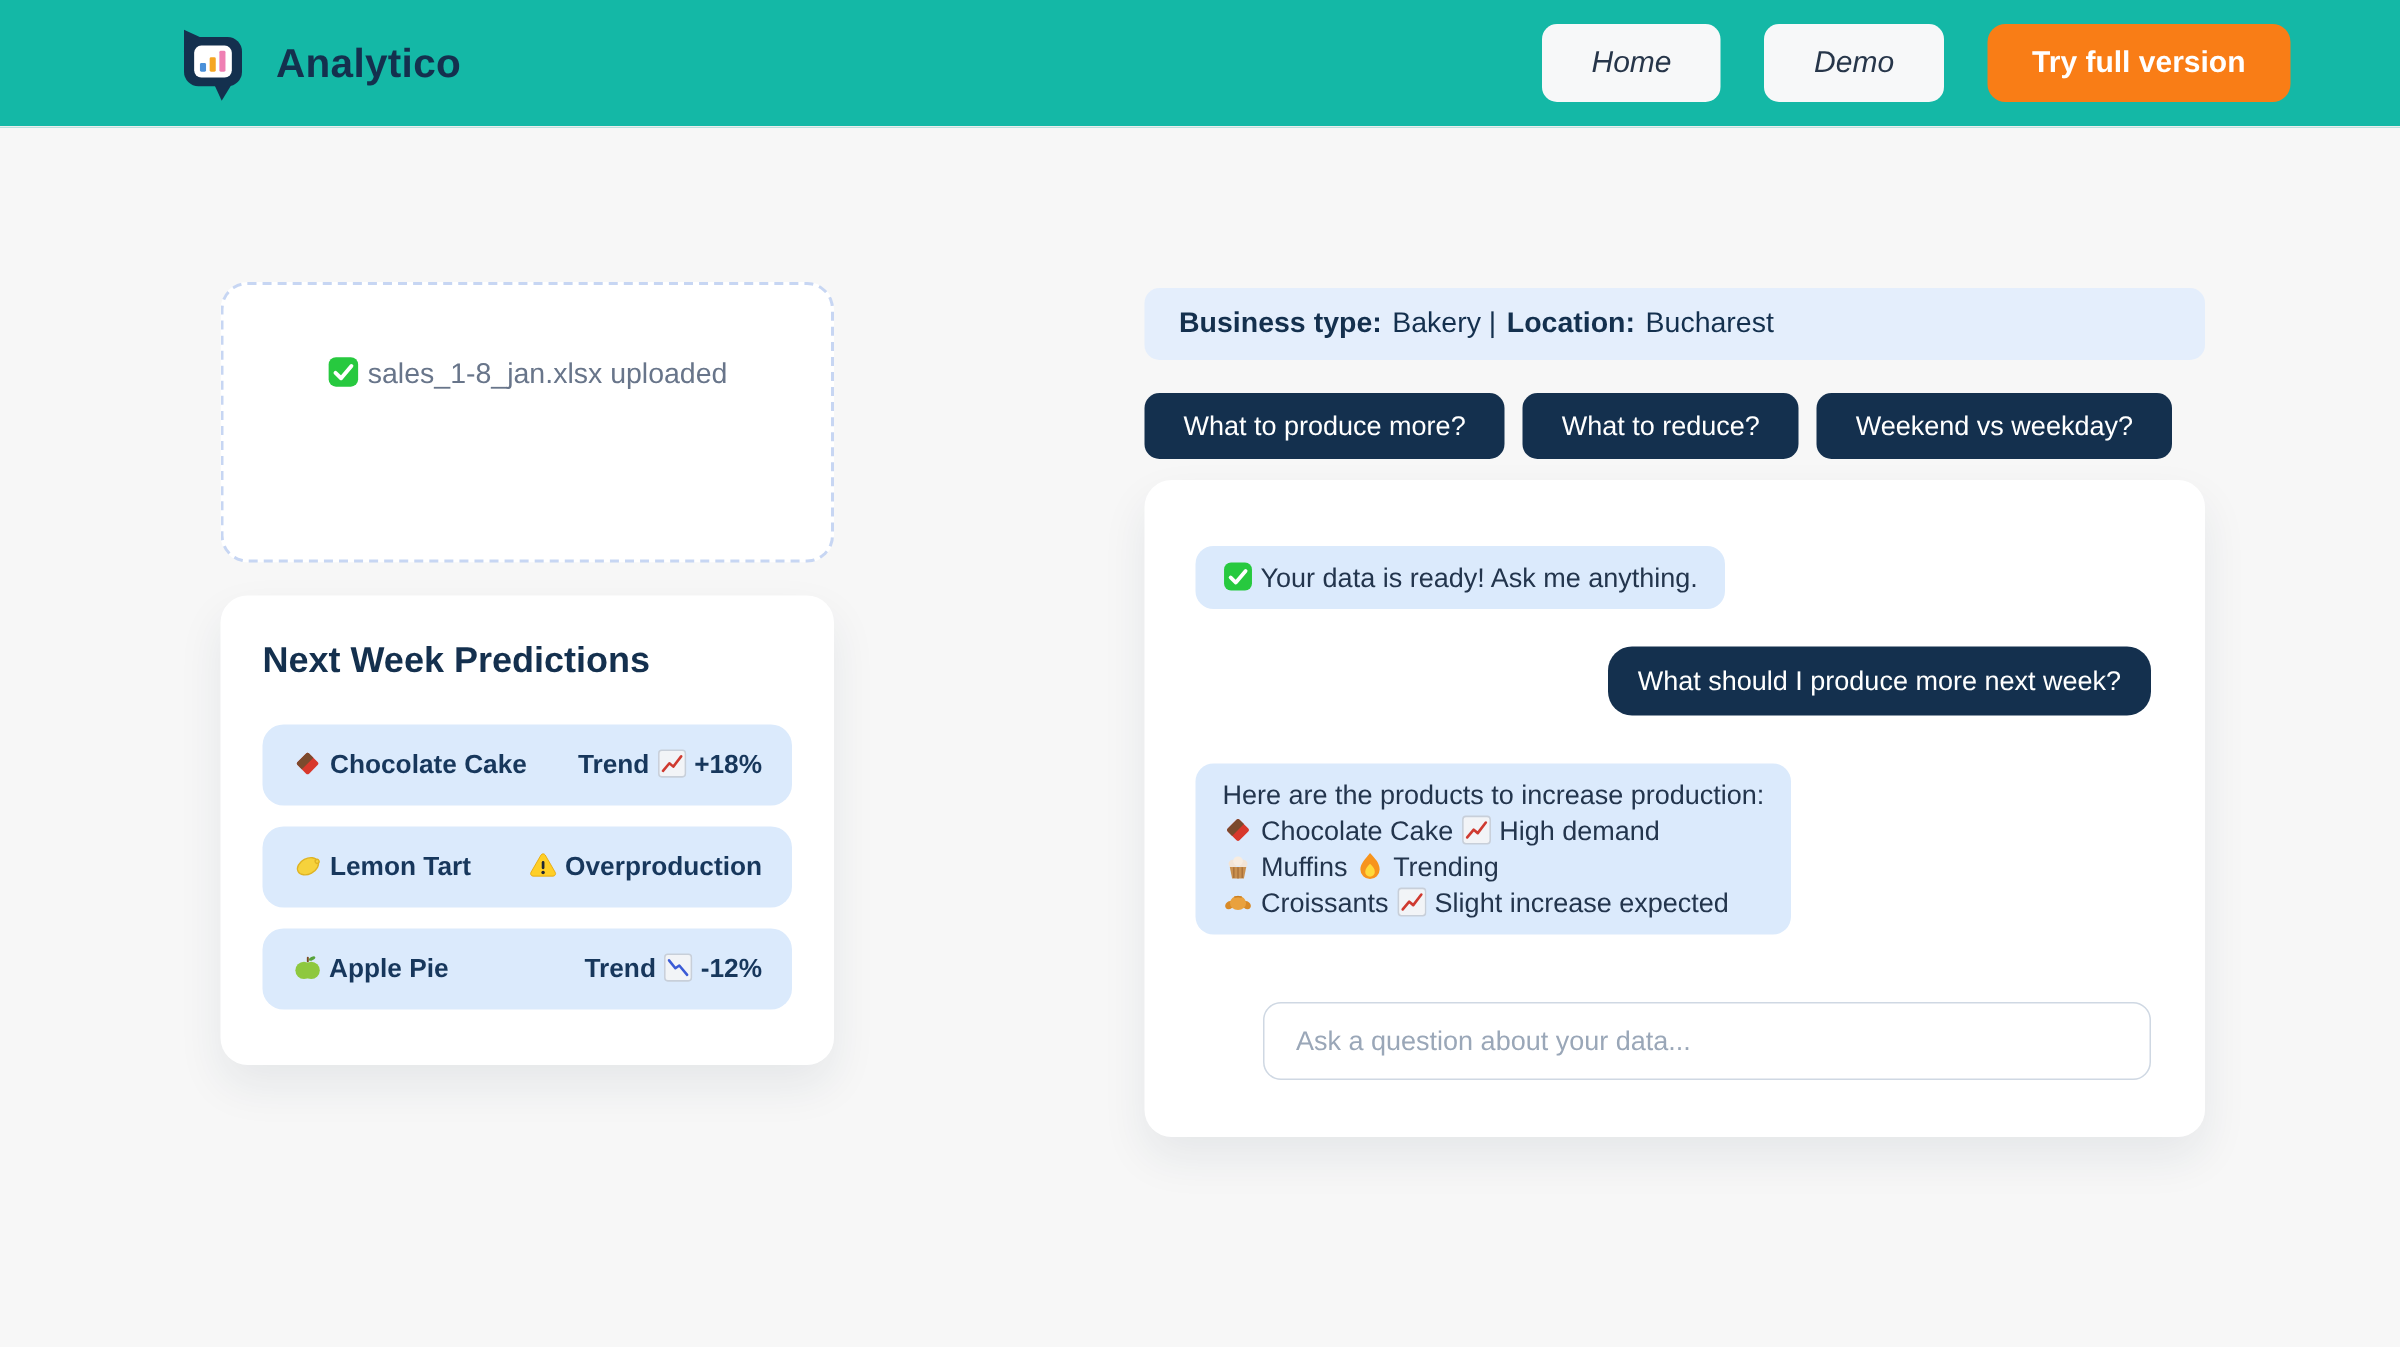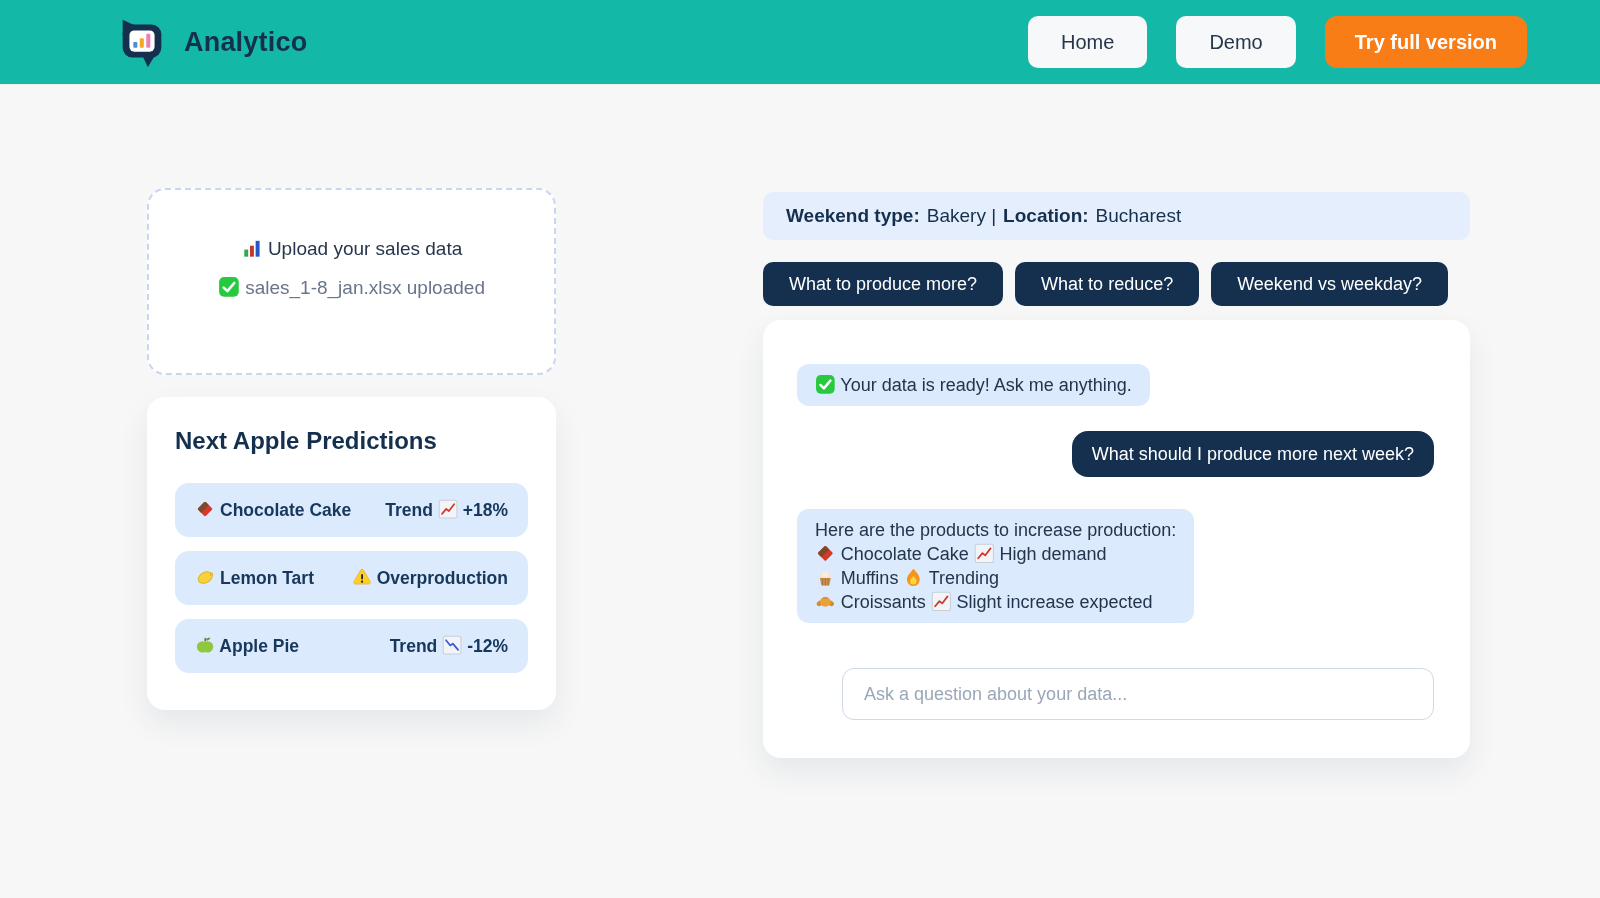--- a/index.html
+++ b/index.html
@@ -17,21 +17,21 @@
     background:#14b8a6; border-bottom:1px solid #ededee;
     display:flex; align-items:center; justify-content:space-between;
     padding:0 73px 0 113px;
   }
   .brand { display:flex; align-items:center; gap:13px; }
   .logo svg { width:58px; height:58px; display:block; }
   .brand-name { font-size:27px; font-weight:bold; color:#14304e; letter-spacing:.2px; }
   .nav { display:flex; align-items:center; gap:29px; }
   .nav-btn {
     height:52px; padding:0 33px; background:#f7f8f9; border:none; border-radius:10px;
-    font-family:inherit; font-size:20px; color:#27364a; cursor:pointer;
+    font-family:inherit; font-size:20px; color:#27364a; cursor:pointer;font-style:italic;
   }
   .cta-btn {
     height:52px; padding:0 30px; background:#f97d16; border:none; border-radius:12px;
     font-family:inherit; font-size:20px; font-weight:bold; color:#ffffff; cursor:pointer;
   }
   
   .left-col { position:absolute; left:147px; top:188px; width:409px; }
   .upload-card {
     height:187px; background:#ffffff; border:2px dashed #c7d6f3; border-radius:18px;
     text-align:center; padding-top:47px; cursor:pointer;
@@ -106,33 +106,28 @@
   </div>
   <div class="nav">
     <button class="nav-btn">Home</button>
     <button class="nav-btn">Demo</button>
     <button class="cta-btn">Try full version</button>
   </div>
 </div>
 
 <div class="left-col">
   <div class="upload-card">
-    <div class="upload-title"><span class="emj"><svg viewBox="0 0 20 20">
-            <rect x="3" y="11.5" width="3.6" height="6.5" fill="#33a852"></rect>
-            <rect x="8.2" y="8" width="3.6" height="10" fill="#c5342f"></rect>
-            <rect x="13.4" y="3.5" width="3.6" height="14.5" fill="#2456c4"></rect>
-          </svg></span> Upload your sales data</div>
     <div class="upload-status"><span class="emj"><svg viewBox="0 0 20 20">
             <rect x="1" y="1" width="18" height="18" rx="4.5" fill="#27c93f"></rect>
             <path d="M5.2 10.6 L8.6 13.9 L14.9 6.4" fill="none" stroke="#fff" stroke-width="2.4" stroke-linecap="round" stroke-linejoin="round"></path>
           </svg></span> sales_1-8_jan.xlsx uploaded</div>
   </div>
 
   <div class="pred-card">
-    <div class="pred-title">Next Apple Predictions</div>
+    <div class="pred-title">Next Week Predictions</div>
     <div class="pred-row">
       <span class="pred-name"><span class="emj"><svg viewBox="0 0 20 20">
               <g transform="rotate(45 10 10)">
                 <rect x="4.6" y="4.6" width="10.8" height="10.8" rx="1.4" fill="#d8382c"></rect>
                 <path d="M6 4.6 a1.4 1.4 0 0 0 -1.4 1.4 v8 a1.4 1.4 0 0 0 1.4 1.4 h4 V4.6 Z" fill="#7b4a2d"></path>
               </g>
             </svg></span> Chocolate Cake</span>
       <span class="pred-status">Trend <span class="emj"><svg viewBox="0 0 20 20">
               <rect x="1.2" y="1.2" width="17.6" height="17.6" rx="2" fill="#f2f4f7" stroke="#c8cfd9" stroke-width="1"></rect>
               <path d="M4 14.8 L8.2 9.8 L10.8 12 L16 5.2" fill="none" stroke="#cf3a30" stroke-width="1.7" stroke-linecap="round" stroke-linejoin="round"></path>
@@ -161,21 +156,21 @@
       <span class="pred-status">Trend <span class="emj"><svg viewBox="0 0 20 20">
               <rect x="1.2" y="1.2" width="17.6" height="17.6" rx="2" fill="#f2f4f7" stroke="#c8cfd9" stroke-width="1"></rect>
               <path d="M4 5.2 L8.2 10.4 L10.8 8.6 L16 14.8" fill="none" stroke="#3b5bd6" stroke-width="1.7" stroke-linecap="round" stroke-linejoin="round"></path>
             </svg></span> -12%</span>
     </div>
   </div>
 </div>
 
 <div class="right-col">
   <div class="context-banner">
-    <span class="seg-bold">Weekend type:</span>
+    <span class="seg-bold">Business type:</span>
     <span>Bakery |</span>
     <span class="seg-bold">Location:</span>
     <span>Bucharest</span>
   </div>
 
   <div class="quick-row">
     <button class="quick-btn">What to produce more?</button>
     <button class="quick-btn">What to reduce?</button>
     <button class="quick-btn">Weekend vs weekday?</button>
   </div>

